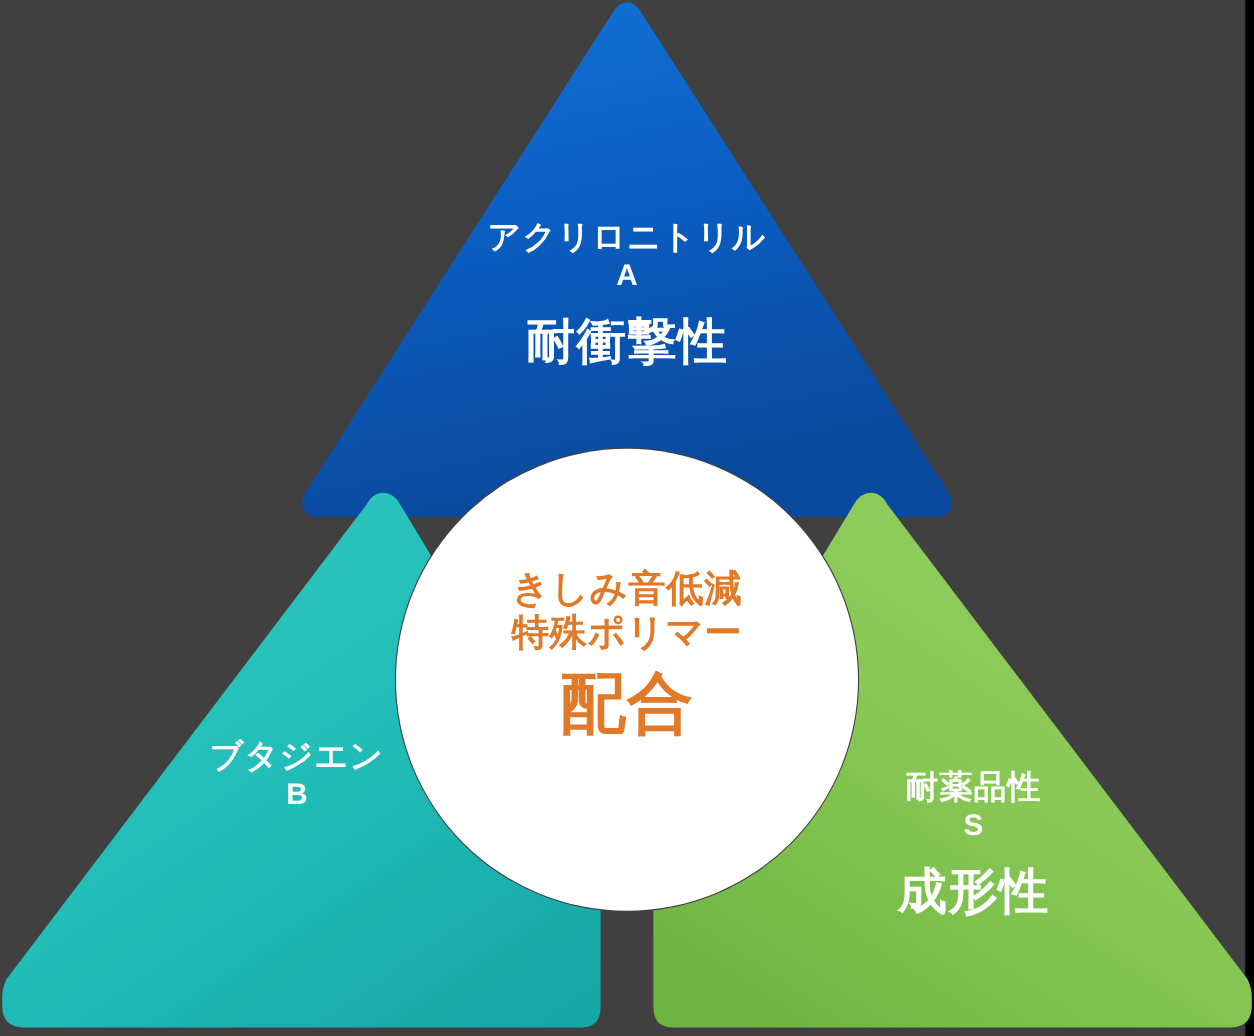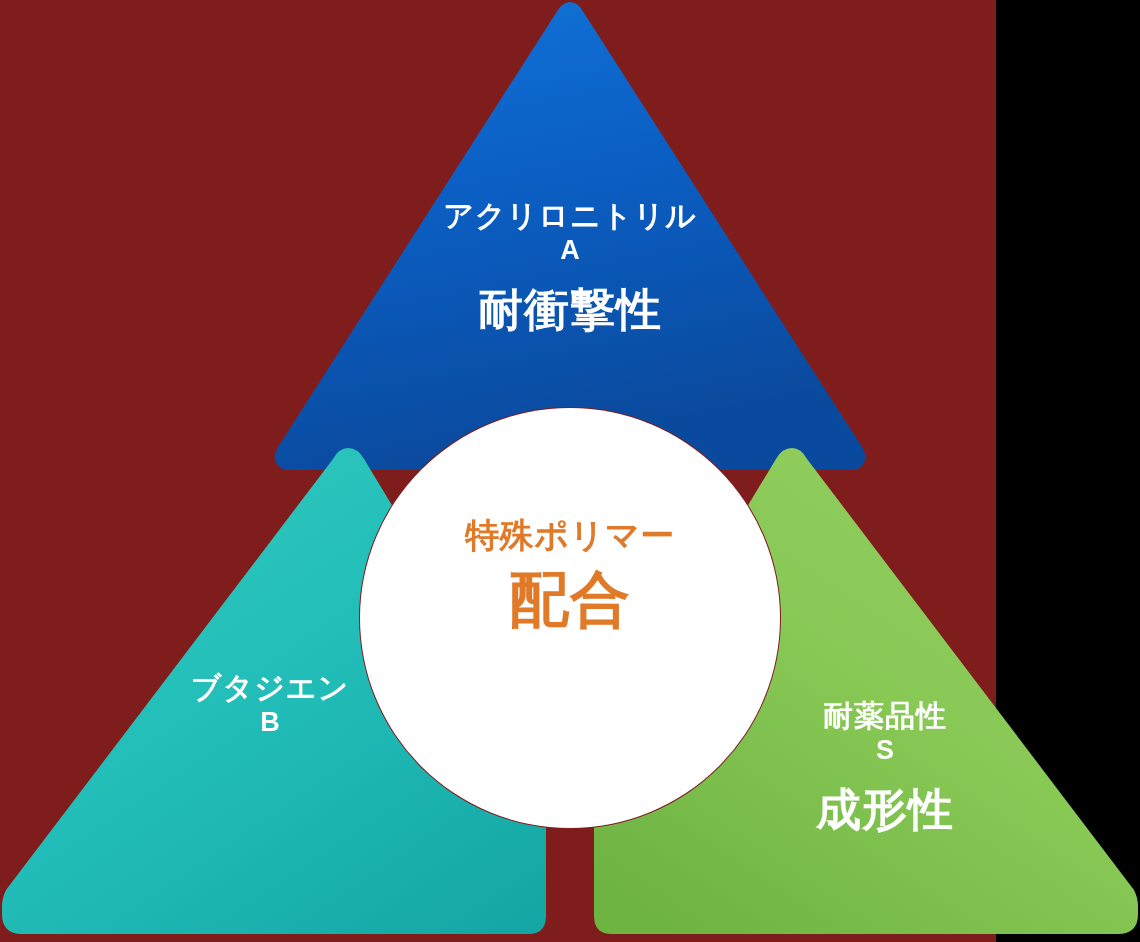--- a/index.html
+++ b/index.html
@@ -8,23 +8,23 @@
     background: #000000;
   }
   body {
     width: 1140px;
     height: 942px;
     overflow: hidden;
     font-family: "Liberation Sans", "DejaVu Sans", sans-serif;
   }
   #stage {
     position: relative;
-    width: 996px;
-    height: 942px;
-    background: #7f1d1d;
+    width: 1132px;
+    height: 942px;
+    background: #404040;
   }
   #shapes {
     position: absolute;
     top: 0;
     left: 0;
     width: 1140px;
     height: 942px;
     display: block;
   }
   .label-layer {
@@ -187,18 +187,19 @@
       <span class="code">B</span>
     </div>
 
     <div class="tri-label" id="label-right">
       <span class="sub">耐薬品性</span>
       <span class="code">S</span>
       <span class="main">成形性</span>
     </div>
 
     <div id="label-center">
+      <span class="c-line">きしみ音低減</span>
       <span class="c-line">特殊ポリマー</span>
       <span class="c-main">配合</span>
     </div>
 
   </div>
 </div>
 
 </body></html>

